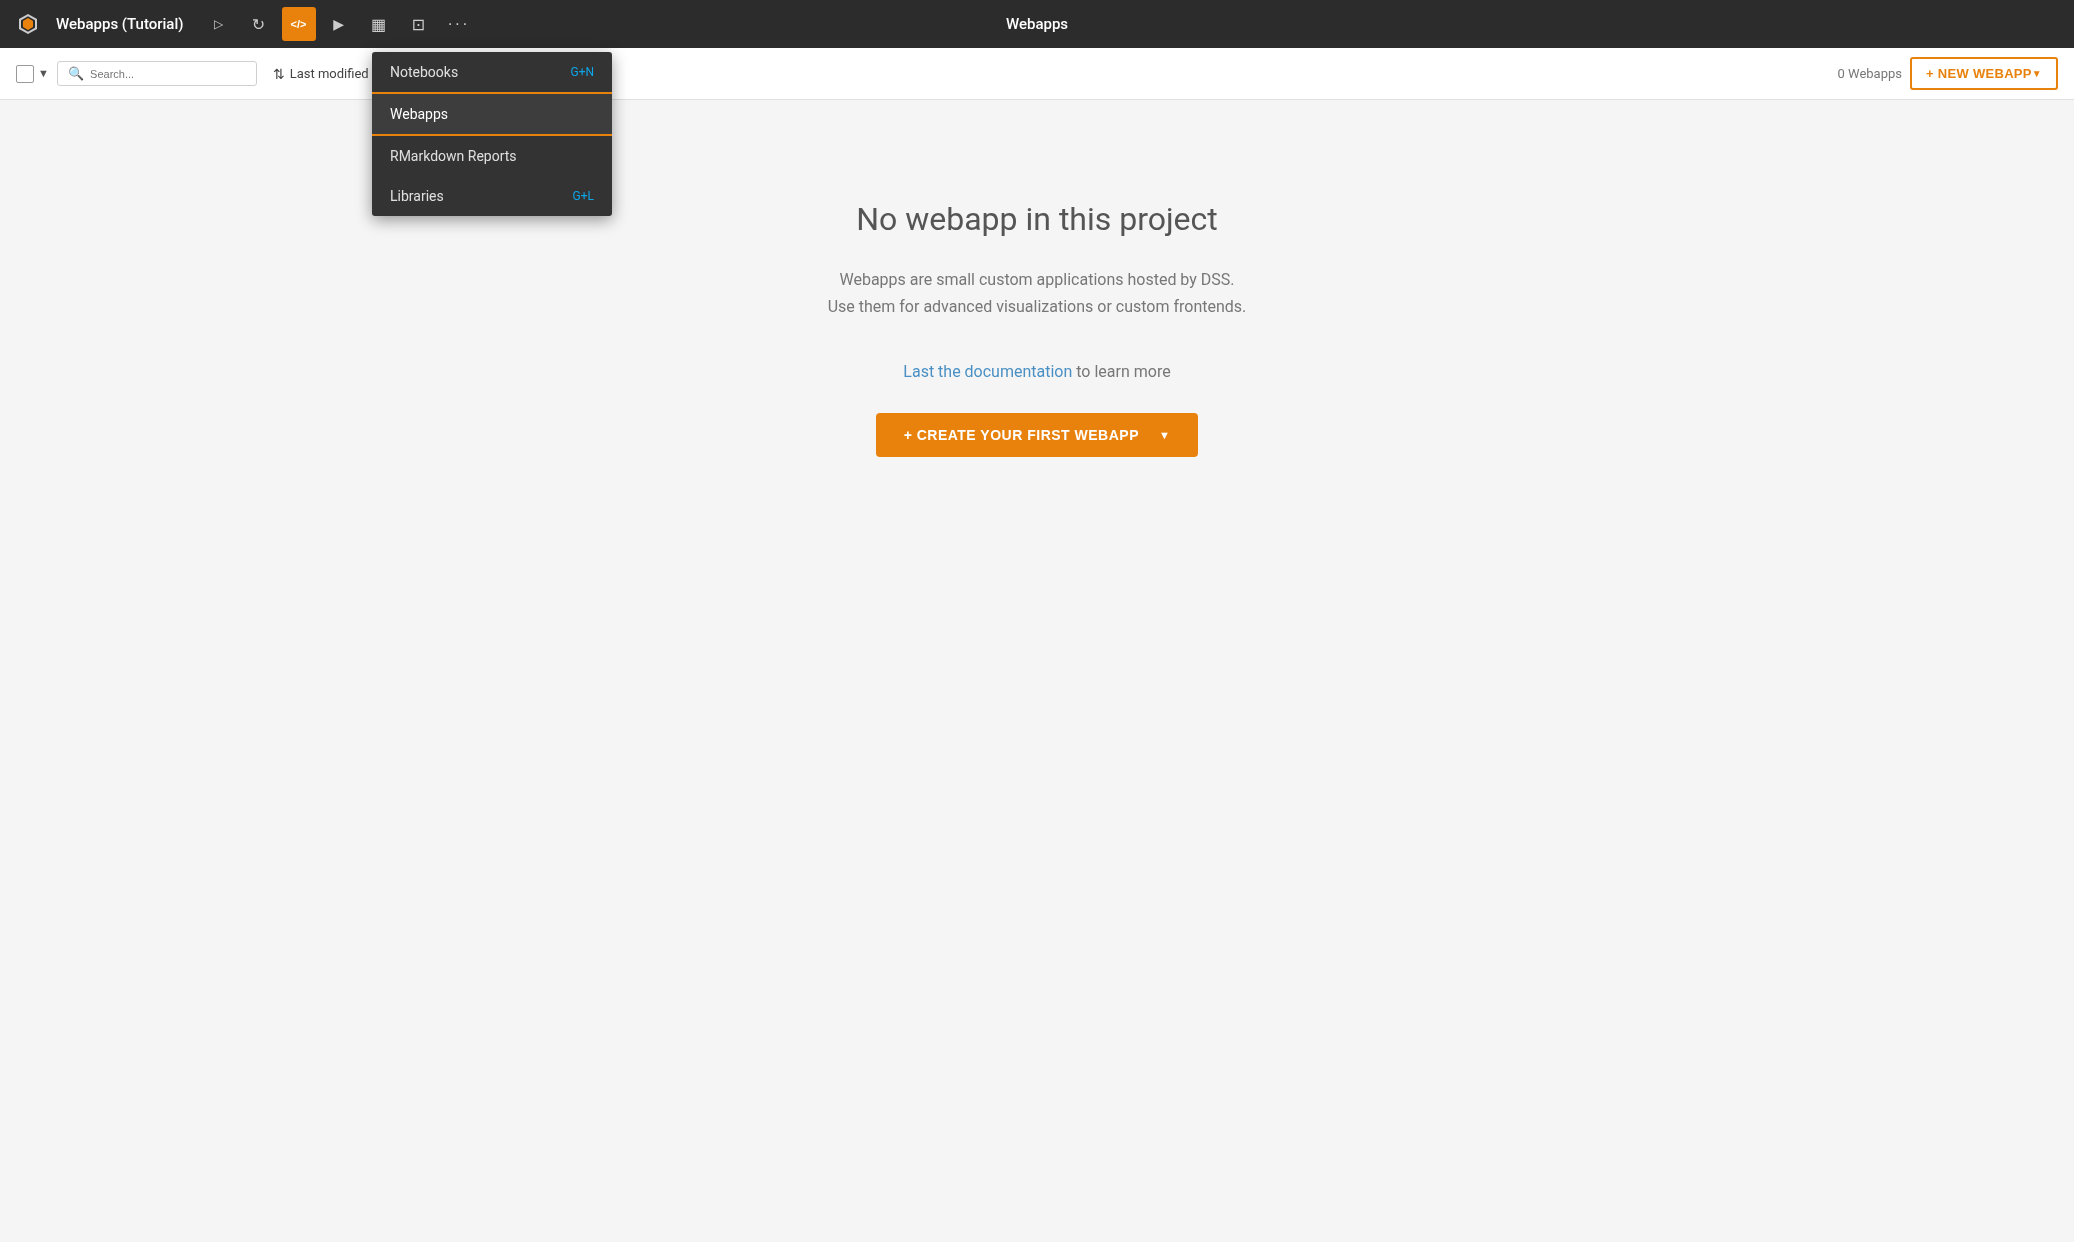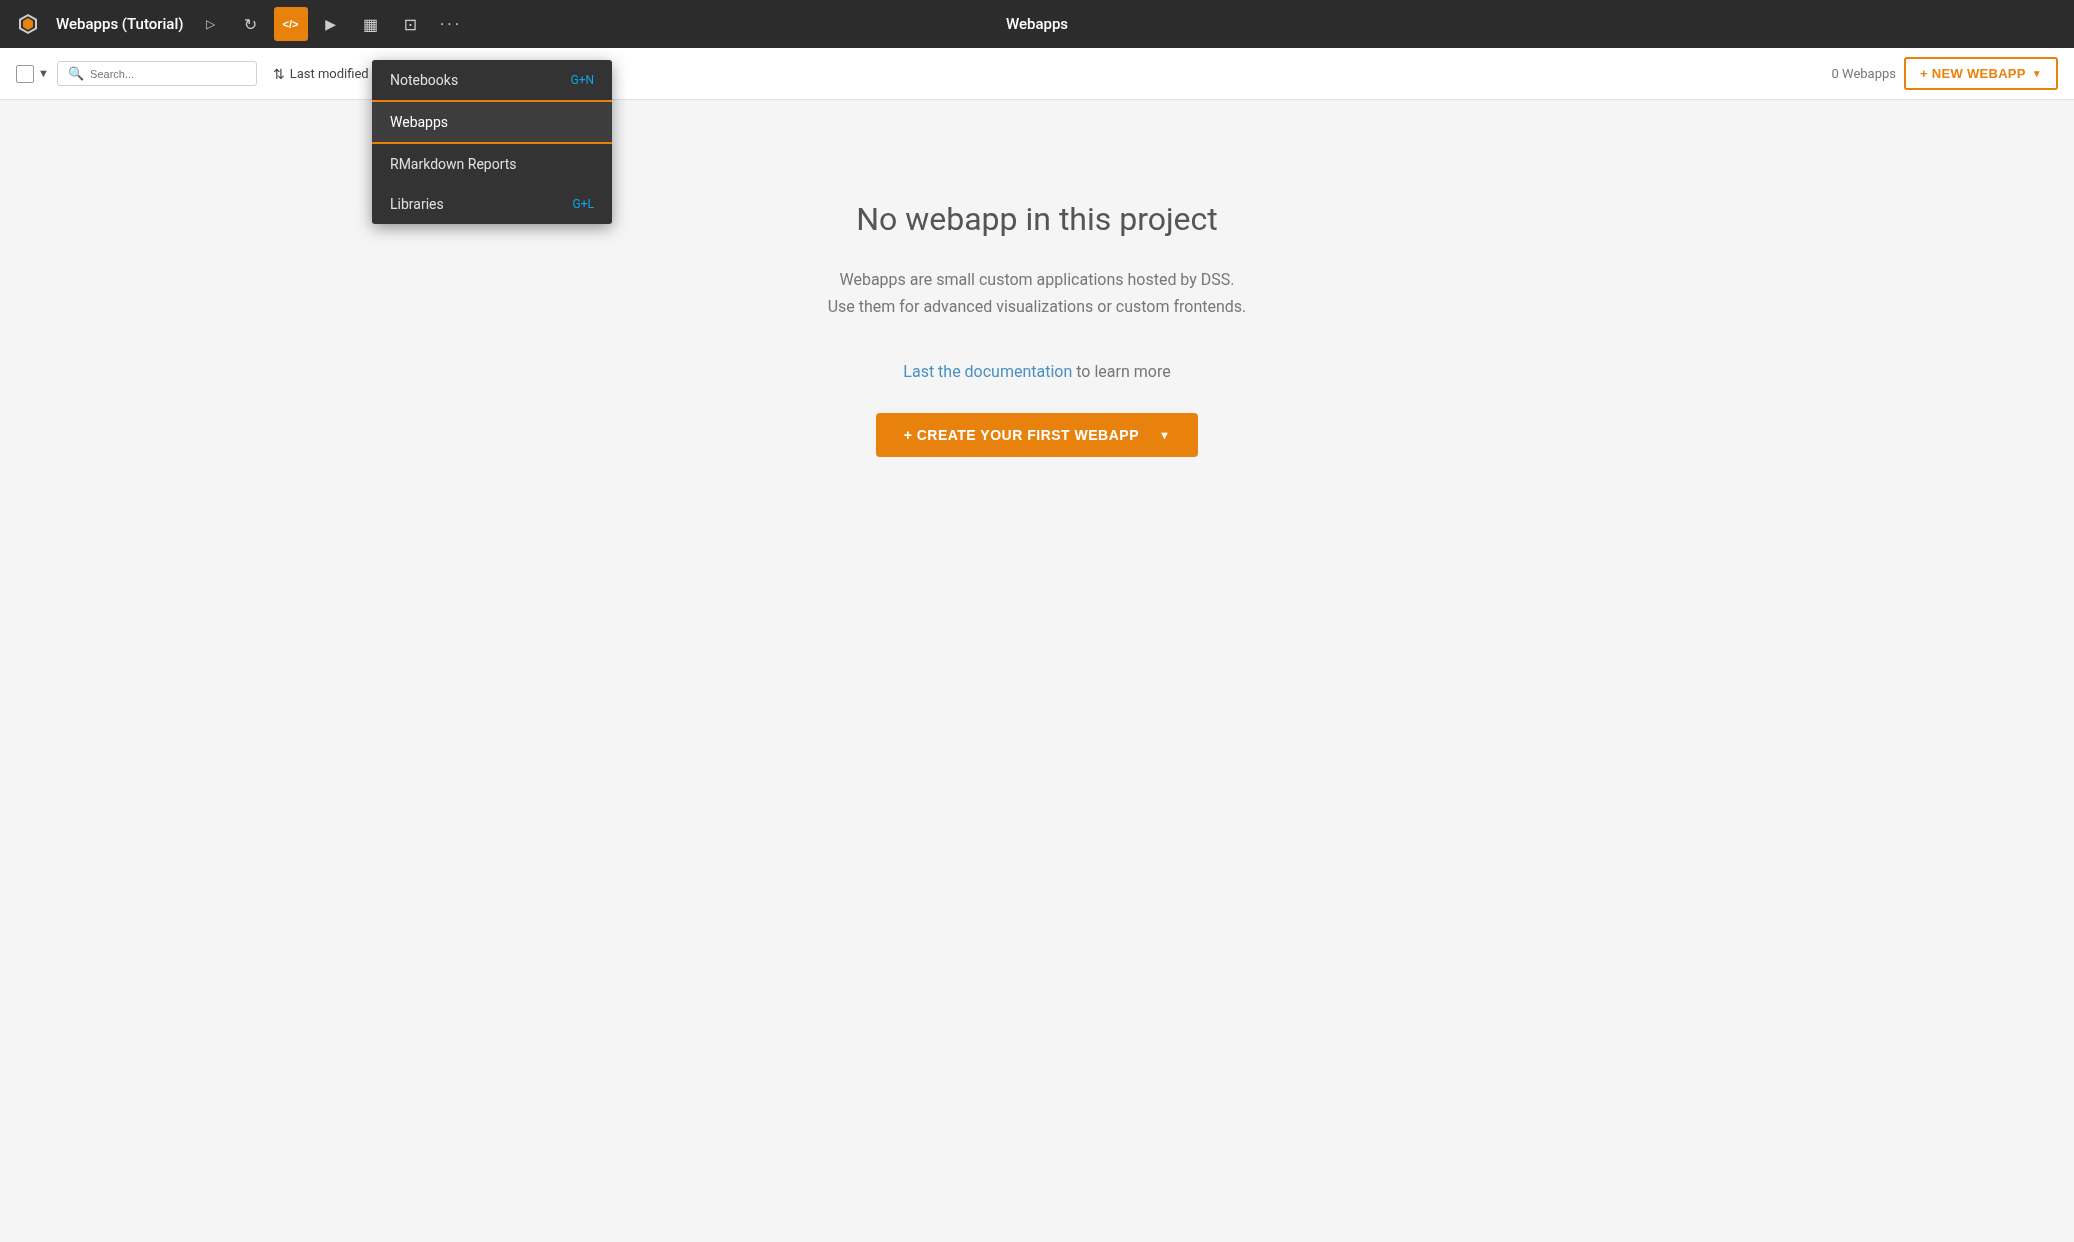--- a/index.html
+++ b/index.html
@@ -21,21 +21,21 @@
       display: flex;
       align-items: center;
       justify-content: center;
       margin-right: 6px;
     }
     .navbar-logo svg { fill: white; }
     .navbar-title {
       color: #fff;
       font-size: 15px;
       font-weight: 500;
-      margin-right: 4px;
+      margin-right: 12px;
     }
     .navbar-icon-btn {
       width: 34px;
       height: 34px;
       display: flex;
       align-items: center;
       justify-content: center;
       border-radius: 3px;
       cursor: pointer;
       color: #ccc;
@@ -115,34 +115,33 @@
     }
     .separator { color: #ccc; font-size: 18px; margin: 0 4px; }
     .spacer { flex: 1; }
     .webapp-count {
       font-size: 13px;
       color: #777;
     }
     .new-webapp-btn {
       display: flex;
       align-items: center;
-      gap: 6px;
       background: white;
       border: 2px solid #e8820c;
       color: #e8820c;
       font-size: 13px;
       font-weight: 600;
       padding: 7px 14px;
       border-radius: 3px;
       cursor: pointer;
       letter-spacing: 0.3px;
     }
     .dropdown-menu {
       position: absolute;
-      top: 60px;
+      top: 52px;
       left: 372px;
       background: #333;
       border-radius: 3px;
       min-width: 240px;
       z-index: 200;
       box-shadow: 0 4px 16px rgba(0,0,0,0.4);
       overflow: hidden;
     }
     .dropdown-item {
       display: flex;

